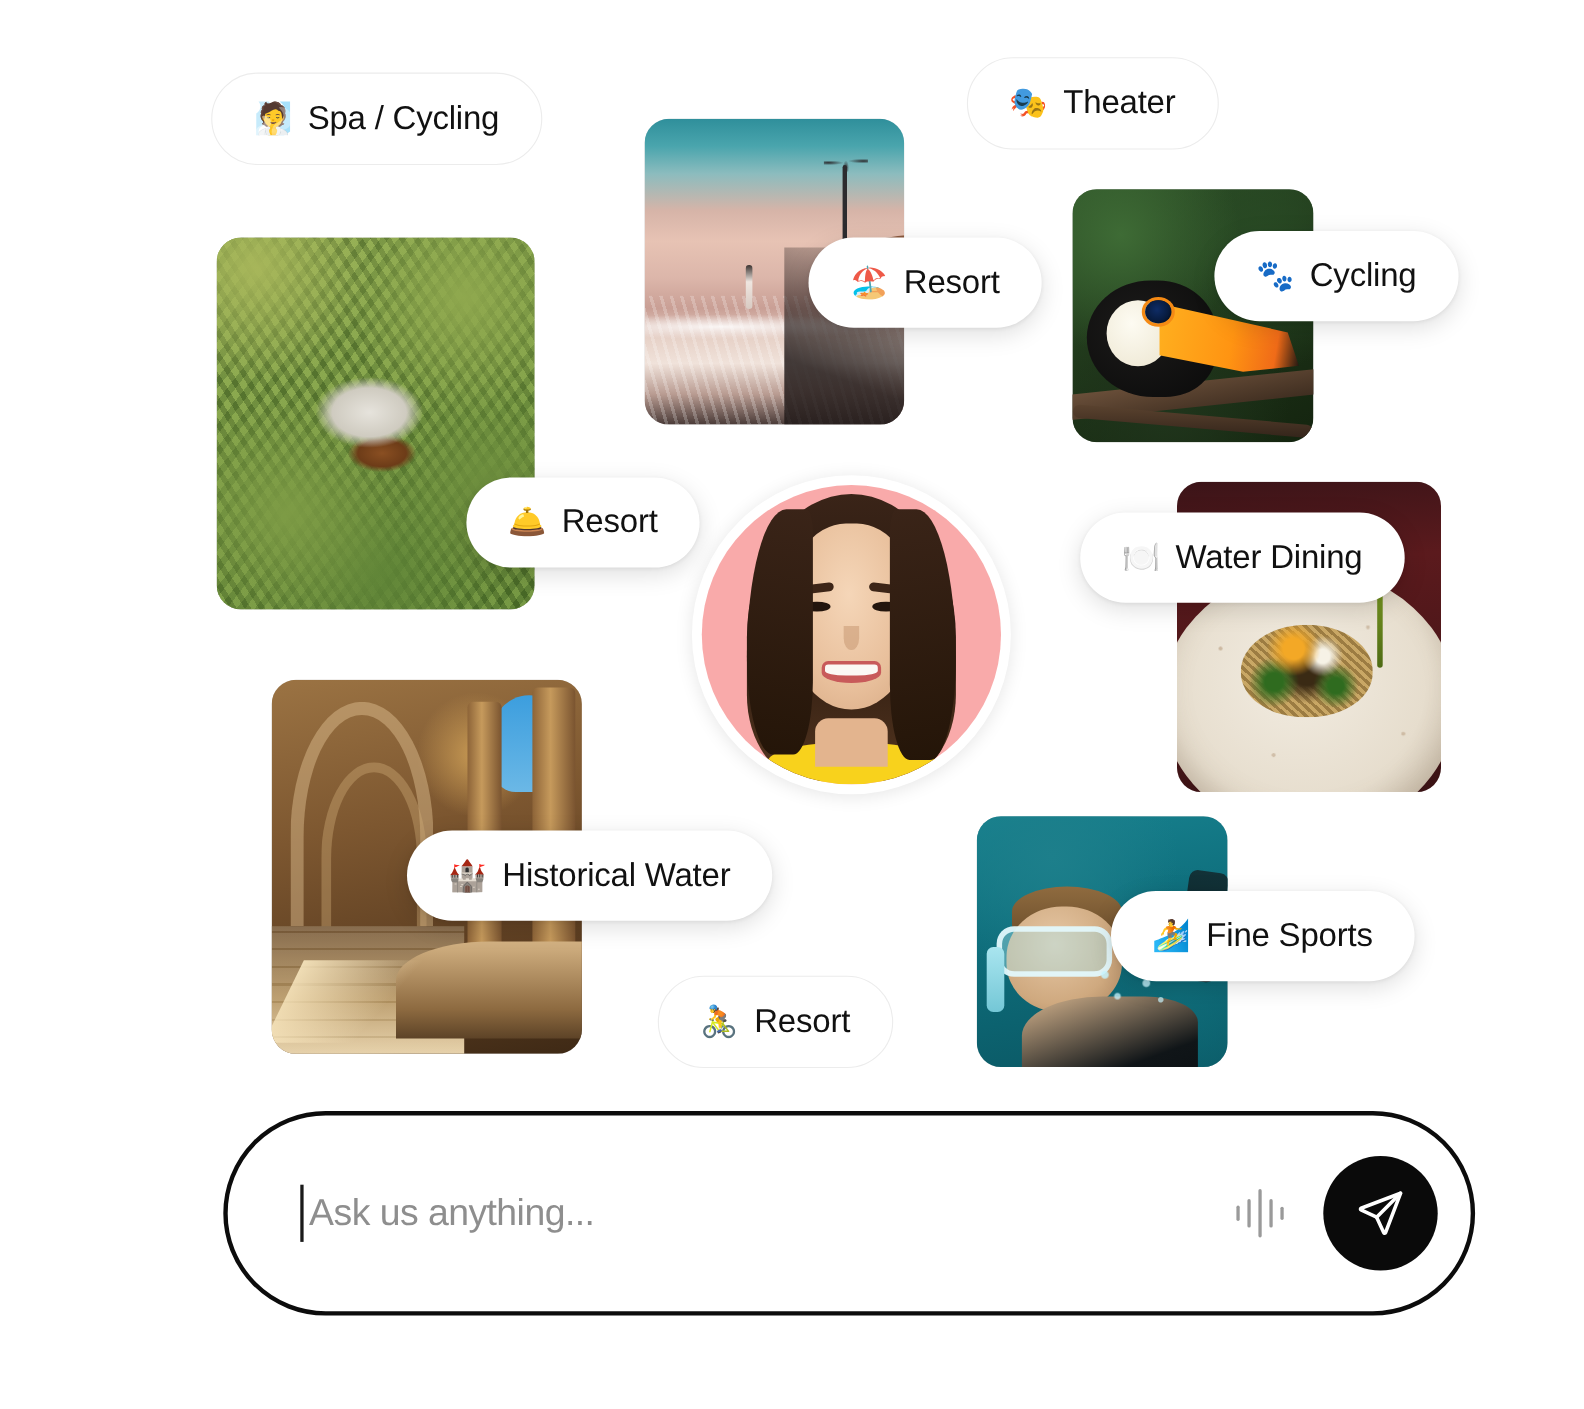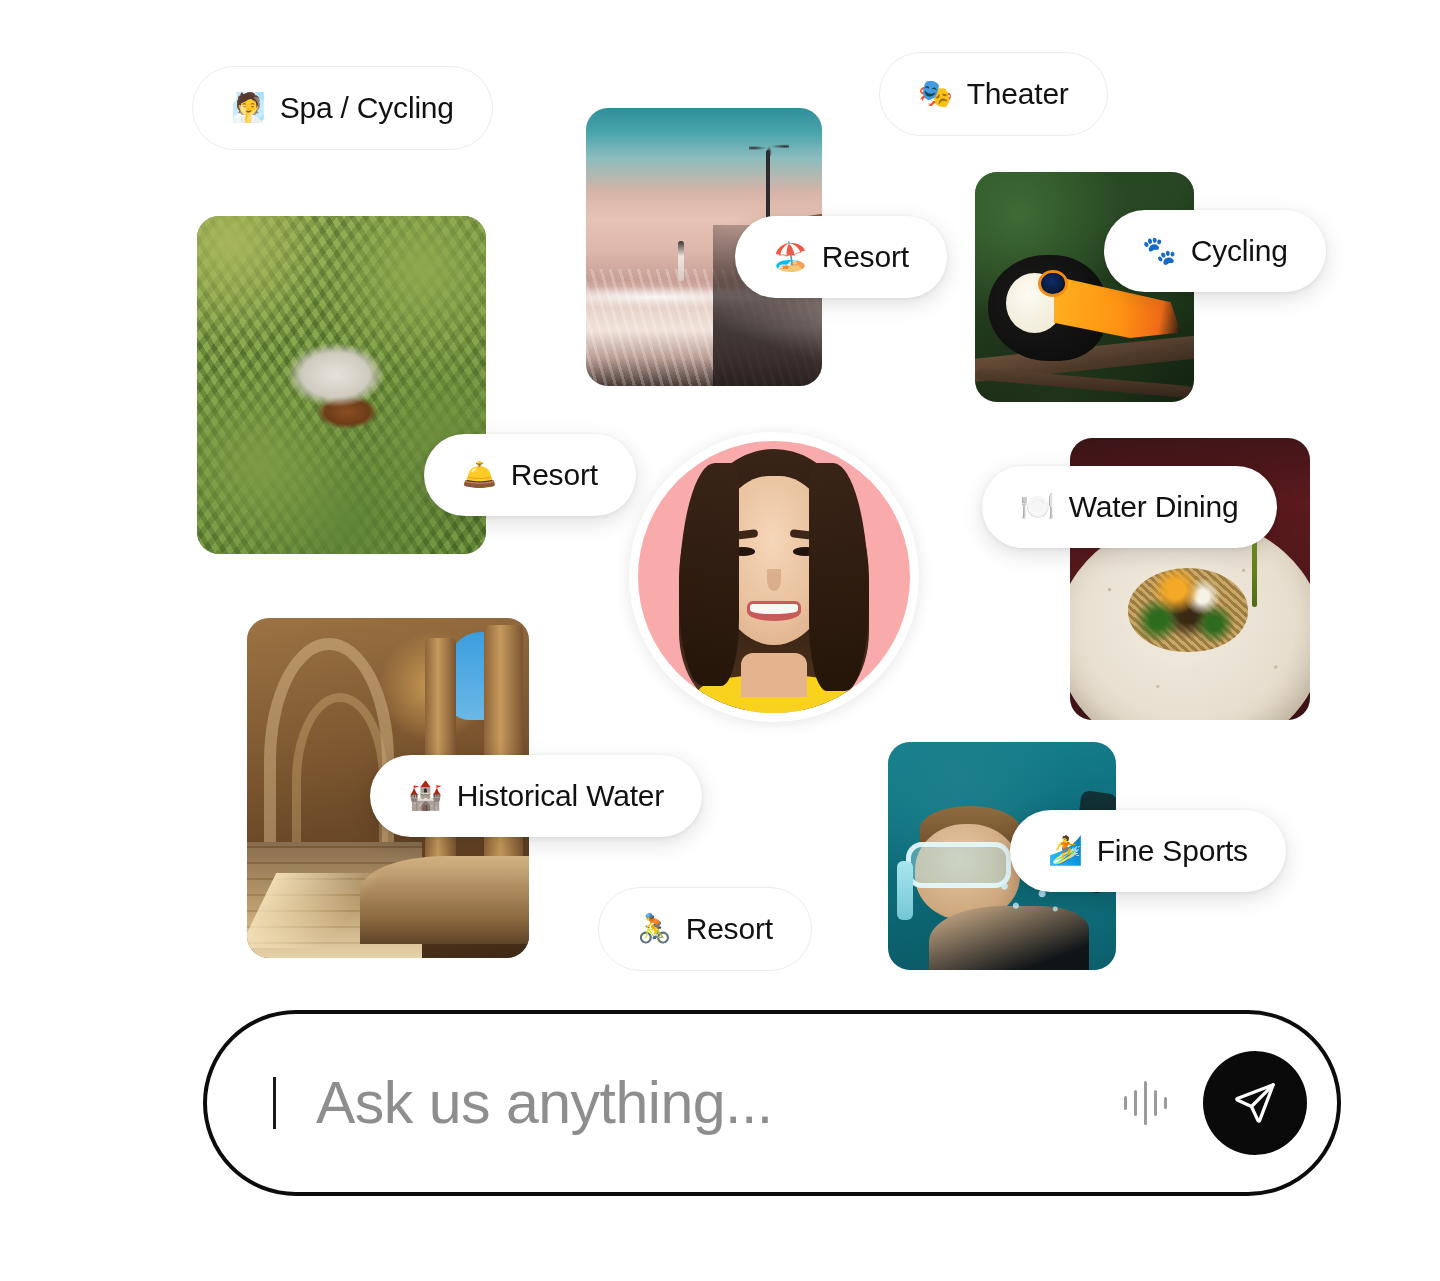--- a/index.html
+++ b/index.html
@@ -362,25 +362,24 @@
     padding: 0 30px 0 66px;
   }
   #caret {
     width: 3px; height: 52px;
     background: #1a1a1a;
     margin-right: 5px;
     flex: 0 0 auto;
   }
   #placeholder {
     flex: 1 1 auto;
-    font-size: 59px;
+    font-size: 34px;
     color: #8e8e8e;
     letter-spacing: -0.5px;
     line-height: 1;
-    margin-left: 35px;
   }
   #waveform {
     display: flex;
     align-items: center;
     gap: 7px;
     height: 48px;
     margin-right: 36px;
     flex: 0 0 auto;
   }
   #waveform i {

